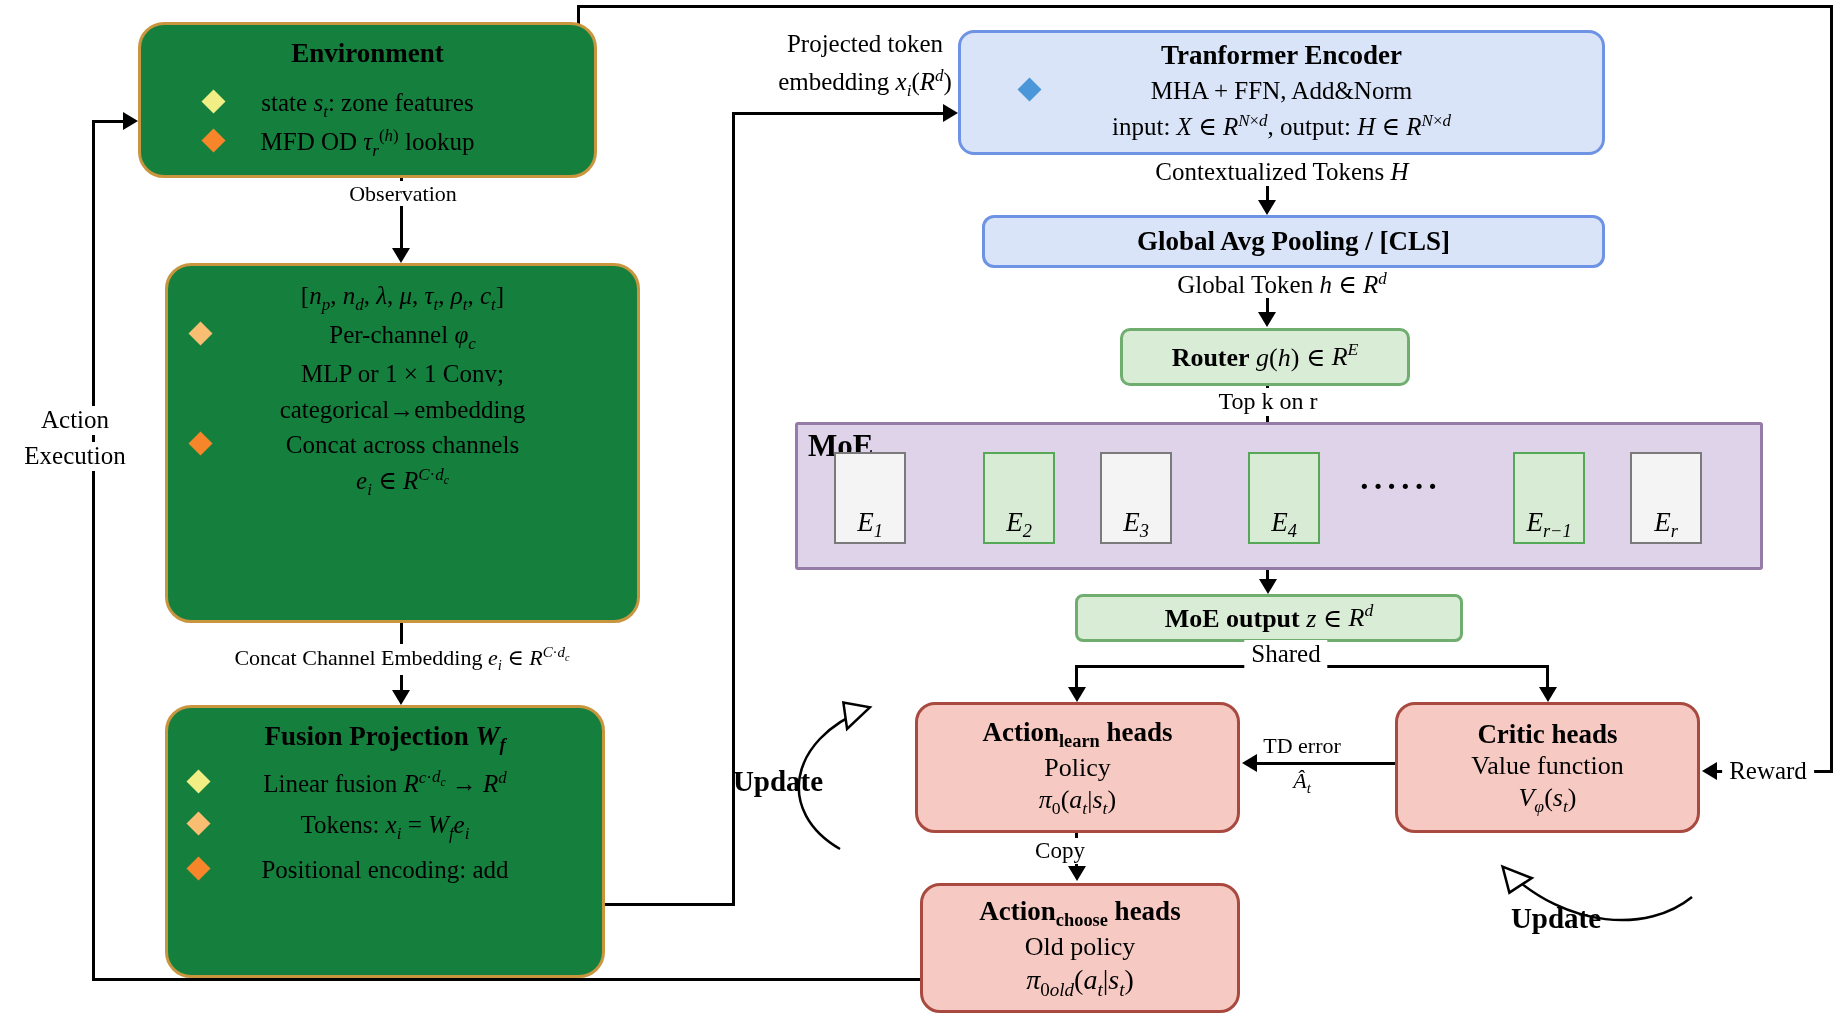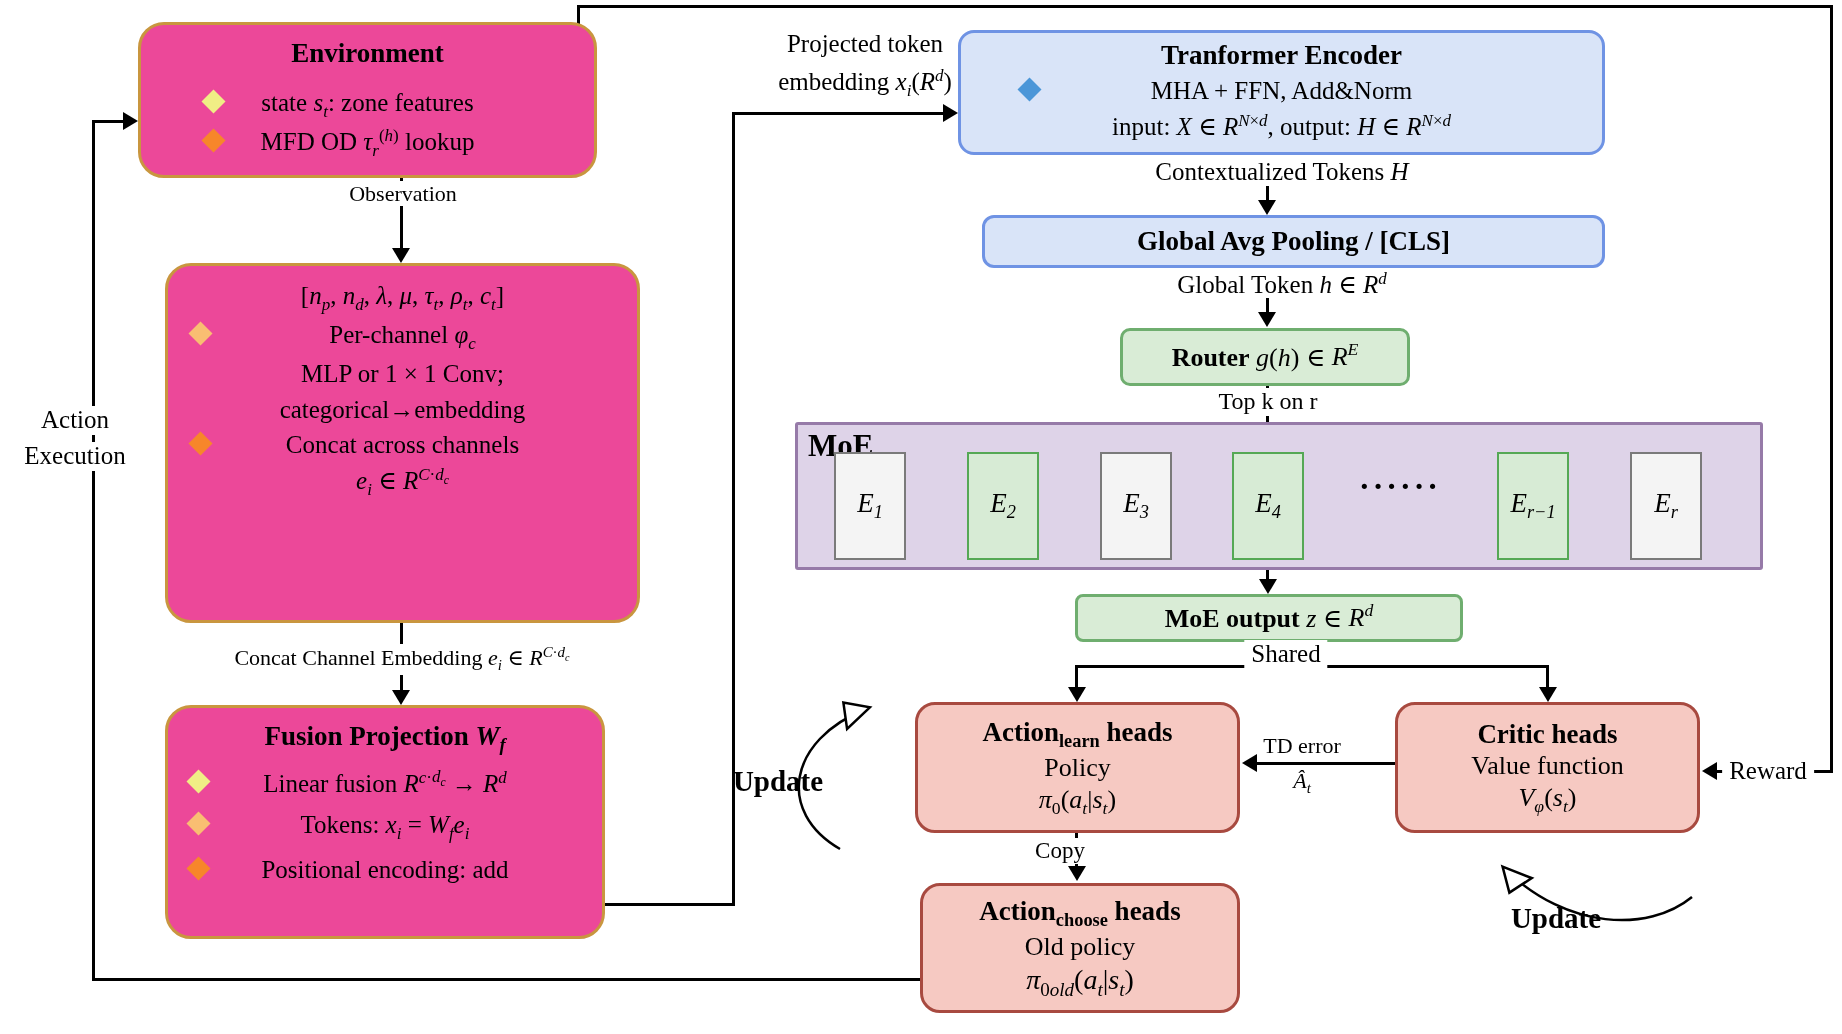--- a/index.html
+++ b/index.html
@@ -1,43 +1,43 @@
 <!DOCTYPE html>
 <html><head>
 <meta charset="utf-8">
 <style>
   html,body{margin:0;padding:0;background:#fff;}
   .canvas{position:relative;width:1842px;height:1034px;background:#ffffff;
           font-family:"Liberation Serif","DejaVu Serif",serif;color:#000;overflow:hidden;}
   .box{position:absolute;box-sizing:border-box;}
-  .obox{background:#ec4899;border:3px solid #c9963f;border-radius:26px;}
+  .obox{background:#15803d;border:3px solid #c9963f;border-radius:26px;}
   .bbox{background:#d9e4f8;border:3px solid #6f93e4;border-radius:16px;}
   .gbox{background:#d9ecd6;border:3px solid #6fae6f;border-radius:10px;}
   .rbox{background:#f6c9c2;border:3px solid #a84a40;border-radius:20px;}
   .pbox{background:#ded3e8;border:3px solid #967aa8;border-radius:3px;}
   .title{font-weight:bold;font-size:27px;text-align:center;line-height:1.25;}
   .row{position:relative;text-align:center;font-size:25px;line-height:1.42;}
   .dia{position:absolute;width:17px;height:17px;transform:rotate(45deg);top:8px;}
   .d-y{background:#f0ee85;}
   .d-lo{background:#f9be72;}
   .d-o{background:#f7862a;}
   .d-b{background:#4b96d8;}
   .ln{position:absolute;background:#000;}
   .ah{position:absolute;width:0;height:0;}
   .ah-d{border-left:9px solid transparent;border-right:9px solid transparent;border-top:15px solid #000;}
   .ah-r{border-top:9px solid transparent;border-bottom:9px solid transparent;border-left:15px solid #000;}
   .ah-l{border-top:9px solid transparent;border-bottom:9px solid transparent;border-right:15px solid #000;}
   .lbl{position:absolute;font-size:25px;text-align:center;white-space:nowrap;line-height:1.15;}
   .cx{transform:translateX(-50%);}
   .wbg{background:#fff;padding:0 7px;}
   .bold{font-weight:bold;}
-  .exp{position:absolute;width:72px;height:108px;top:452px;display:flex;align-items:center;justify-content:center;
+  .exp{position:absolute;width:72px;height:92px;top:452px;display:flex;align-items:flex-end;justify-content:center;
        font-size:27px;font-style:italic;box-sizing:border-box;}
   .exp.gray{background:#f4f4f4;border:2px solid #7a7a7a;}
-  .exp.green{background:#d7ebd5;border:2px solid #55a855;}
+  .exp.green{background:#d7ebd5;border:2px solid #55a855;margin-left:16px;}
   .vflex{display:flex;flex-direction:column;align-items:center;justify-content:center;}
   sub,sup{font-size:68%;}
   svg.overlay{position:absolute;left:0;top:0;pointer-events:none;}
 </style>
 </head>
 <body>
 
 <div class="canvas">
 
   <div class="ln" style="left:577px;top:6px;width:3px;height:18px;"></div>
@@ -125,21 +125,21 @@
     </div>
     <div class="row">
       <span class="dia d-o" style="left:24px;"></span>
       <span>Concat across channels</span>
     </div>
     <div class="row">
       <span><i>e<sub>i</sub></i> ∈ <i>R</i><sup><i>C</i>·<i>d<sub>c</sub></i></sup></span>
     </div>
   </div>
 
-  <div class="box obox" style="left:165px;top:705px;width:440px;height:234px;padding-top:12px;">
+  <div class="box obox" style="left:165px;top:705px;width:440px;height:273px;padding-top:12px;">
     <div class="title">Fusion Projection <i>W<sub>f</sub></i></div>
     <div class="row" style="margin-top:8px;">
       <span class="dia d-y" style="left:22px;"></span>
       <span>Linear fusion <i>R</i><sup><i>c</i>·<i>d<sub>c</sub></i></sup> → <i>R<sup>d</sup></i></span>
     </div>
     <div class="row" style="margin-top:6px;">
       <span class="dia d-lo" style="left:22px;"></span>
       <span>Tokens: <i>x<sub>i</sub></i> = <i>W<sub>f</sub></i><i>e<sub>i</sub></i></span>
     </div>
     <div class="row" style="margin-top:6px;">

